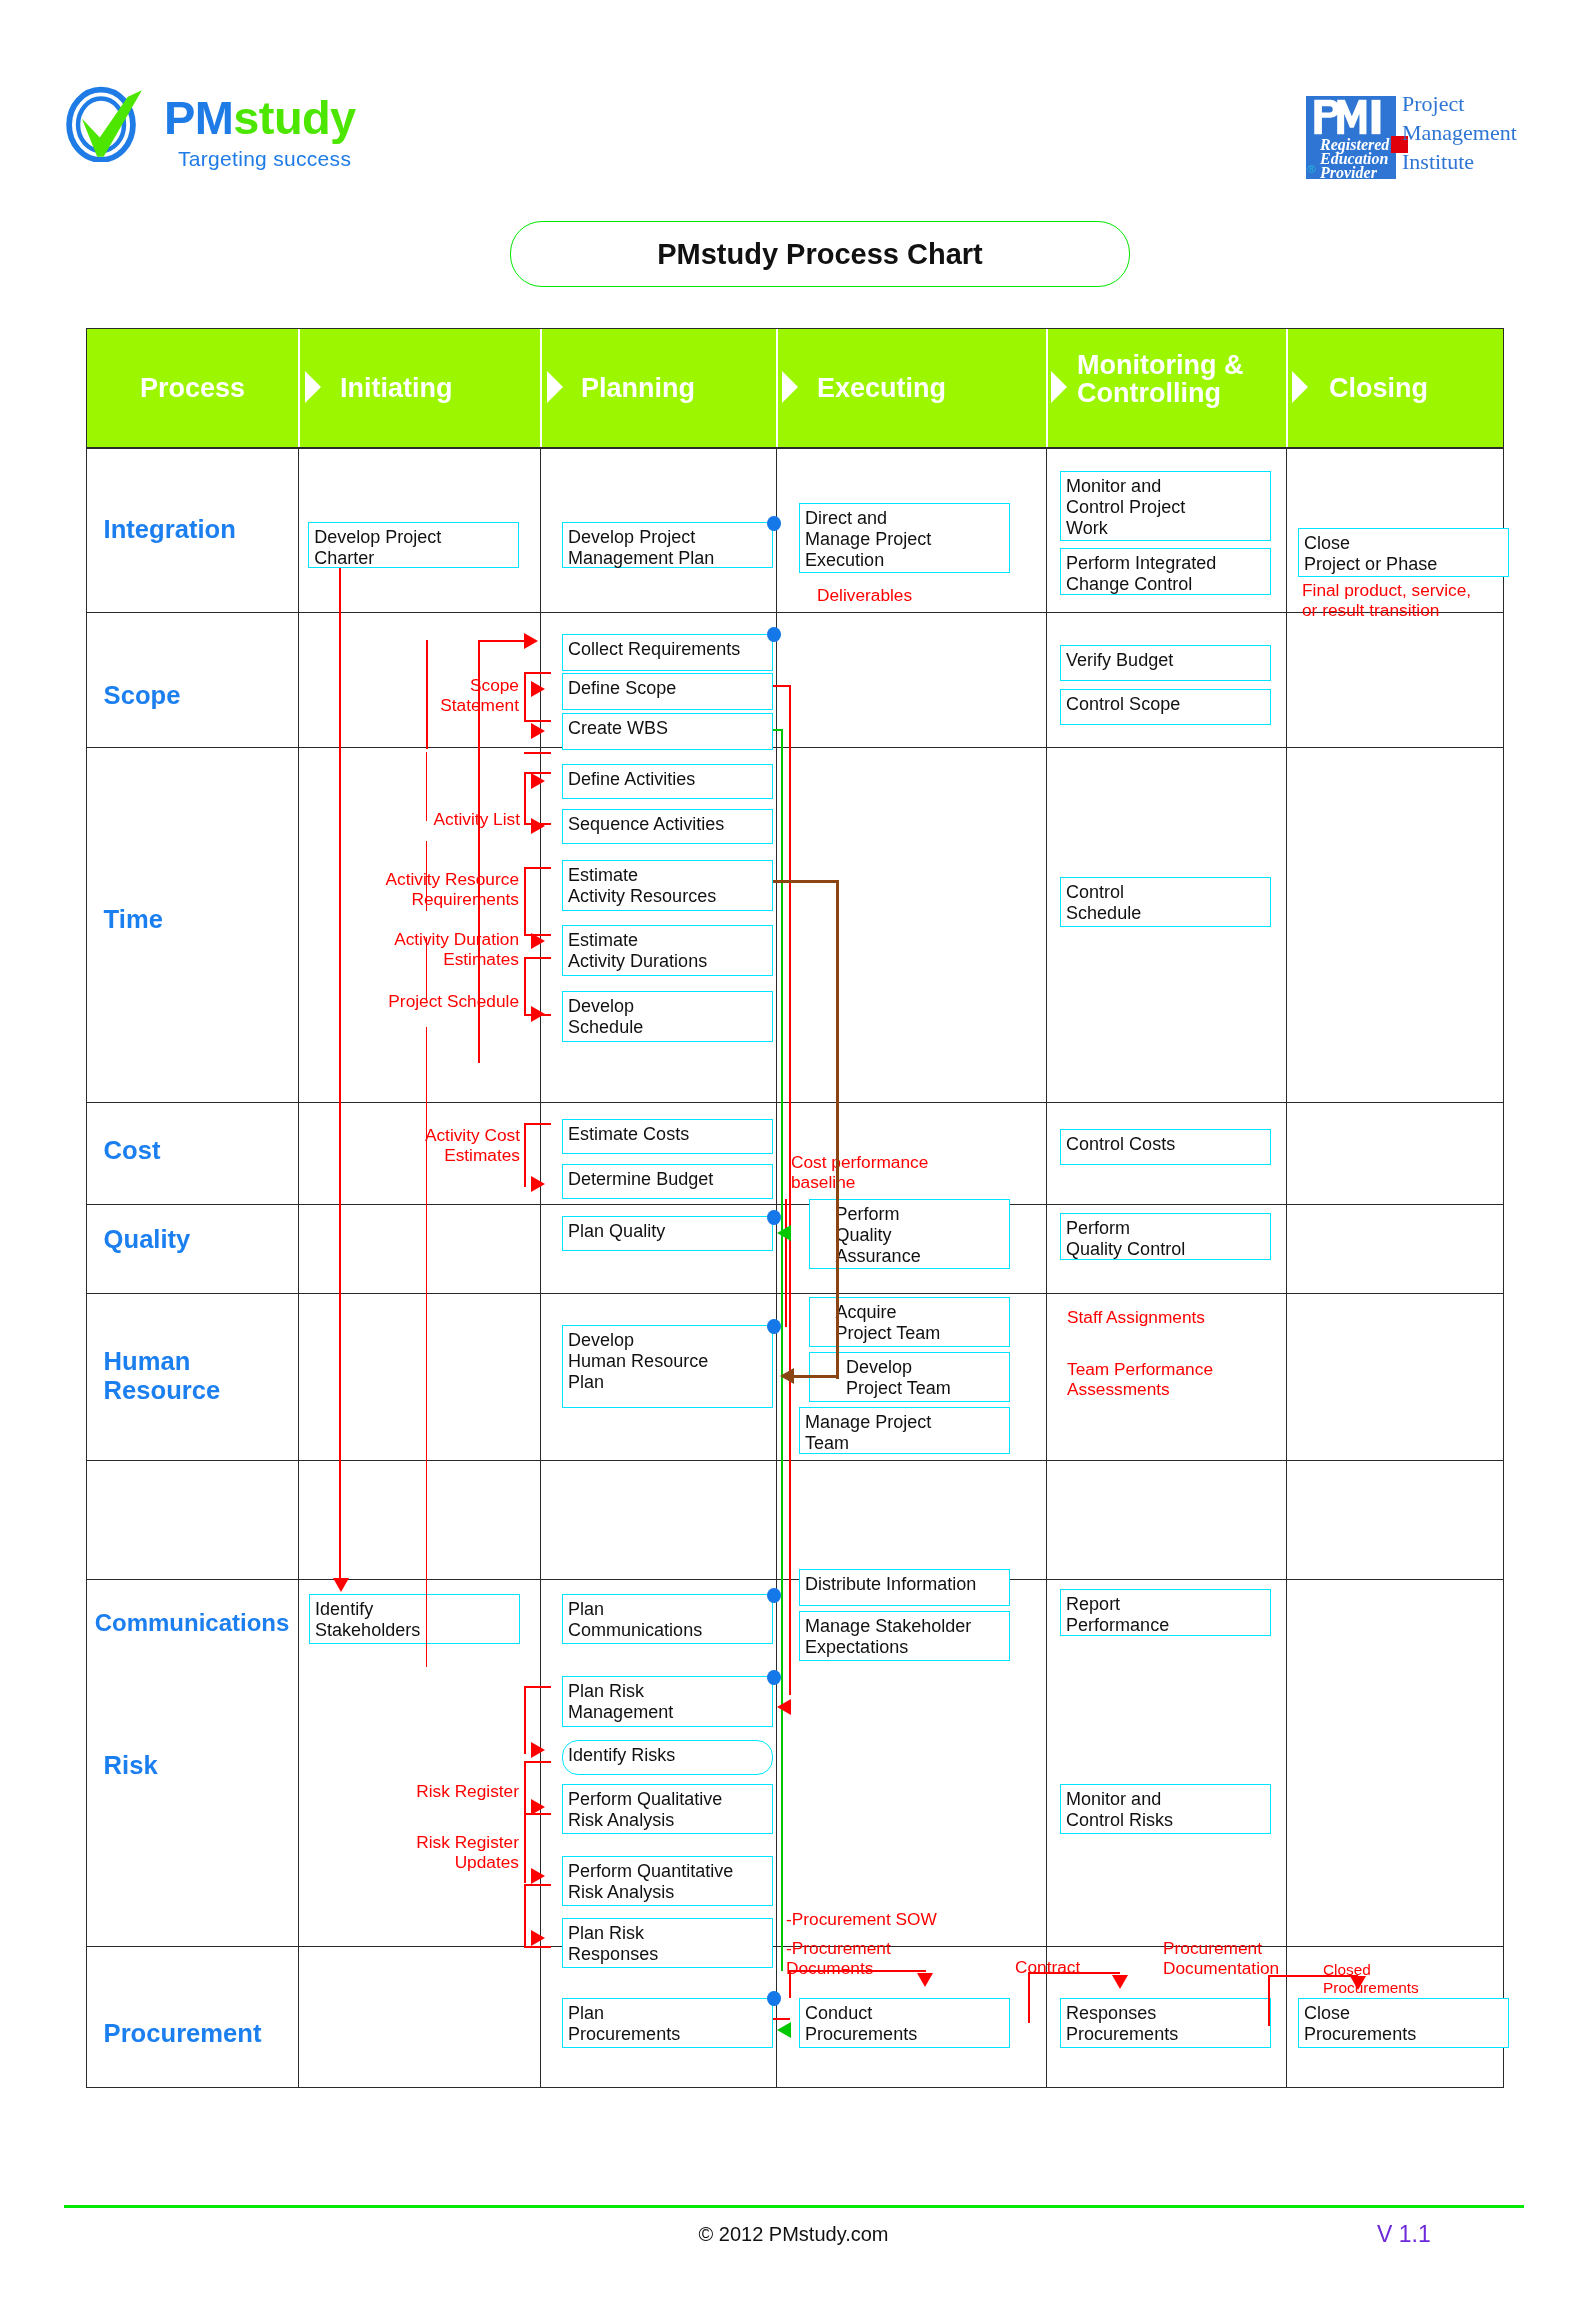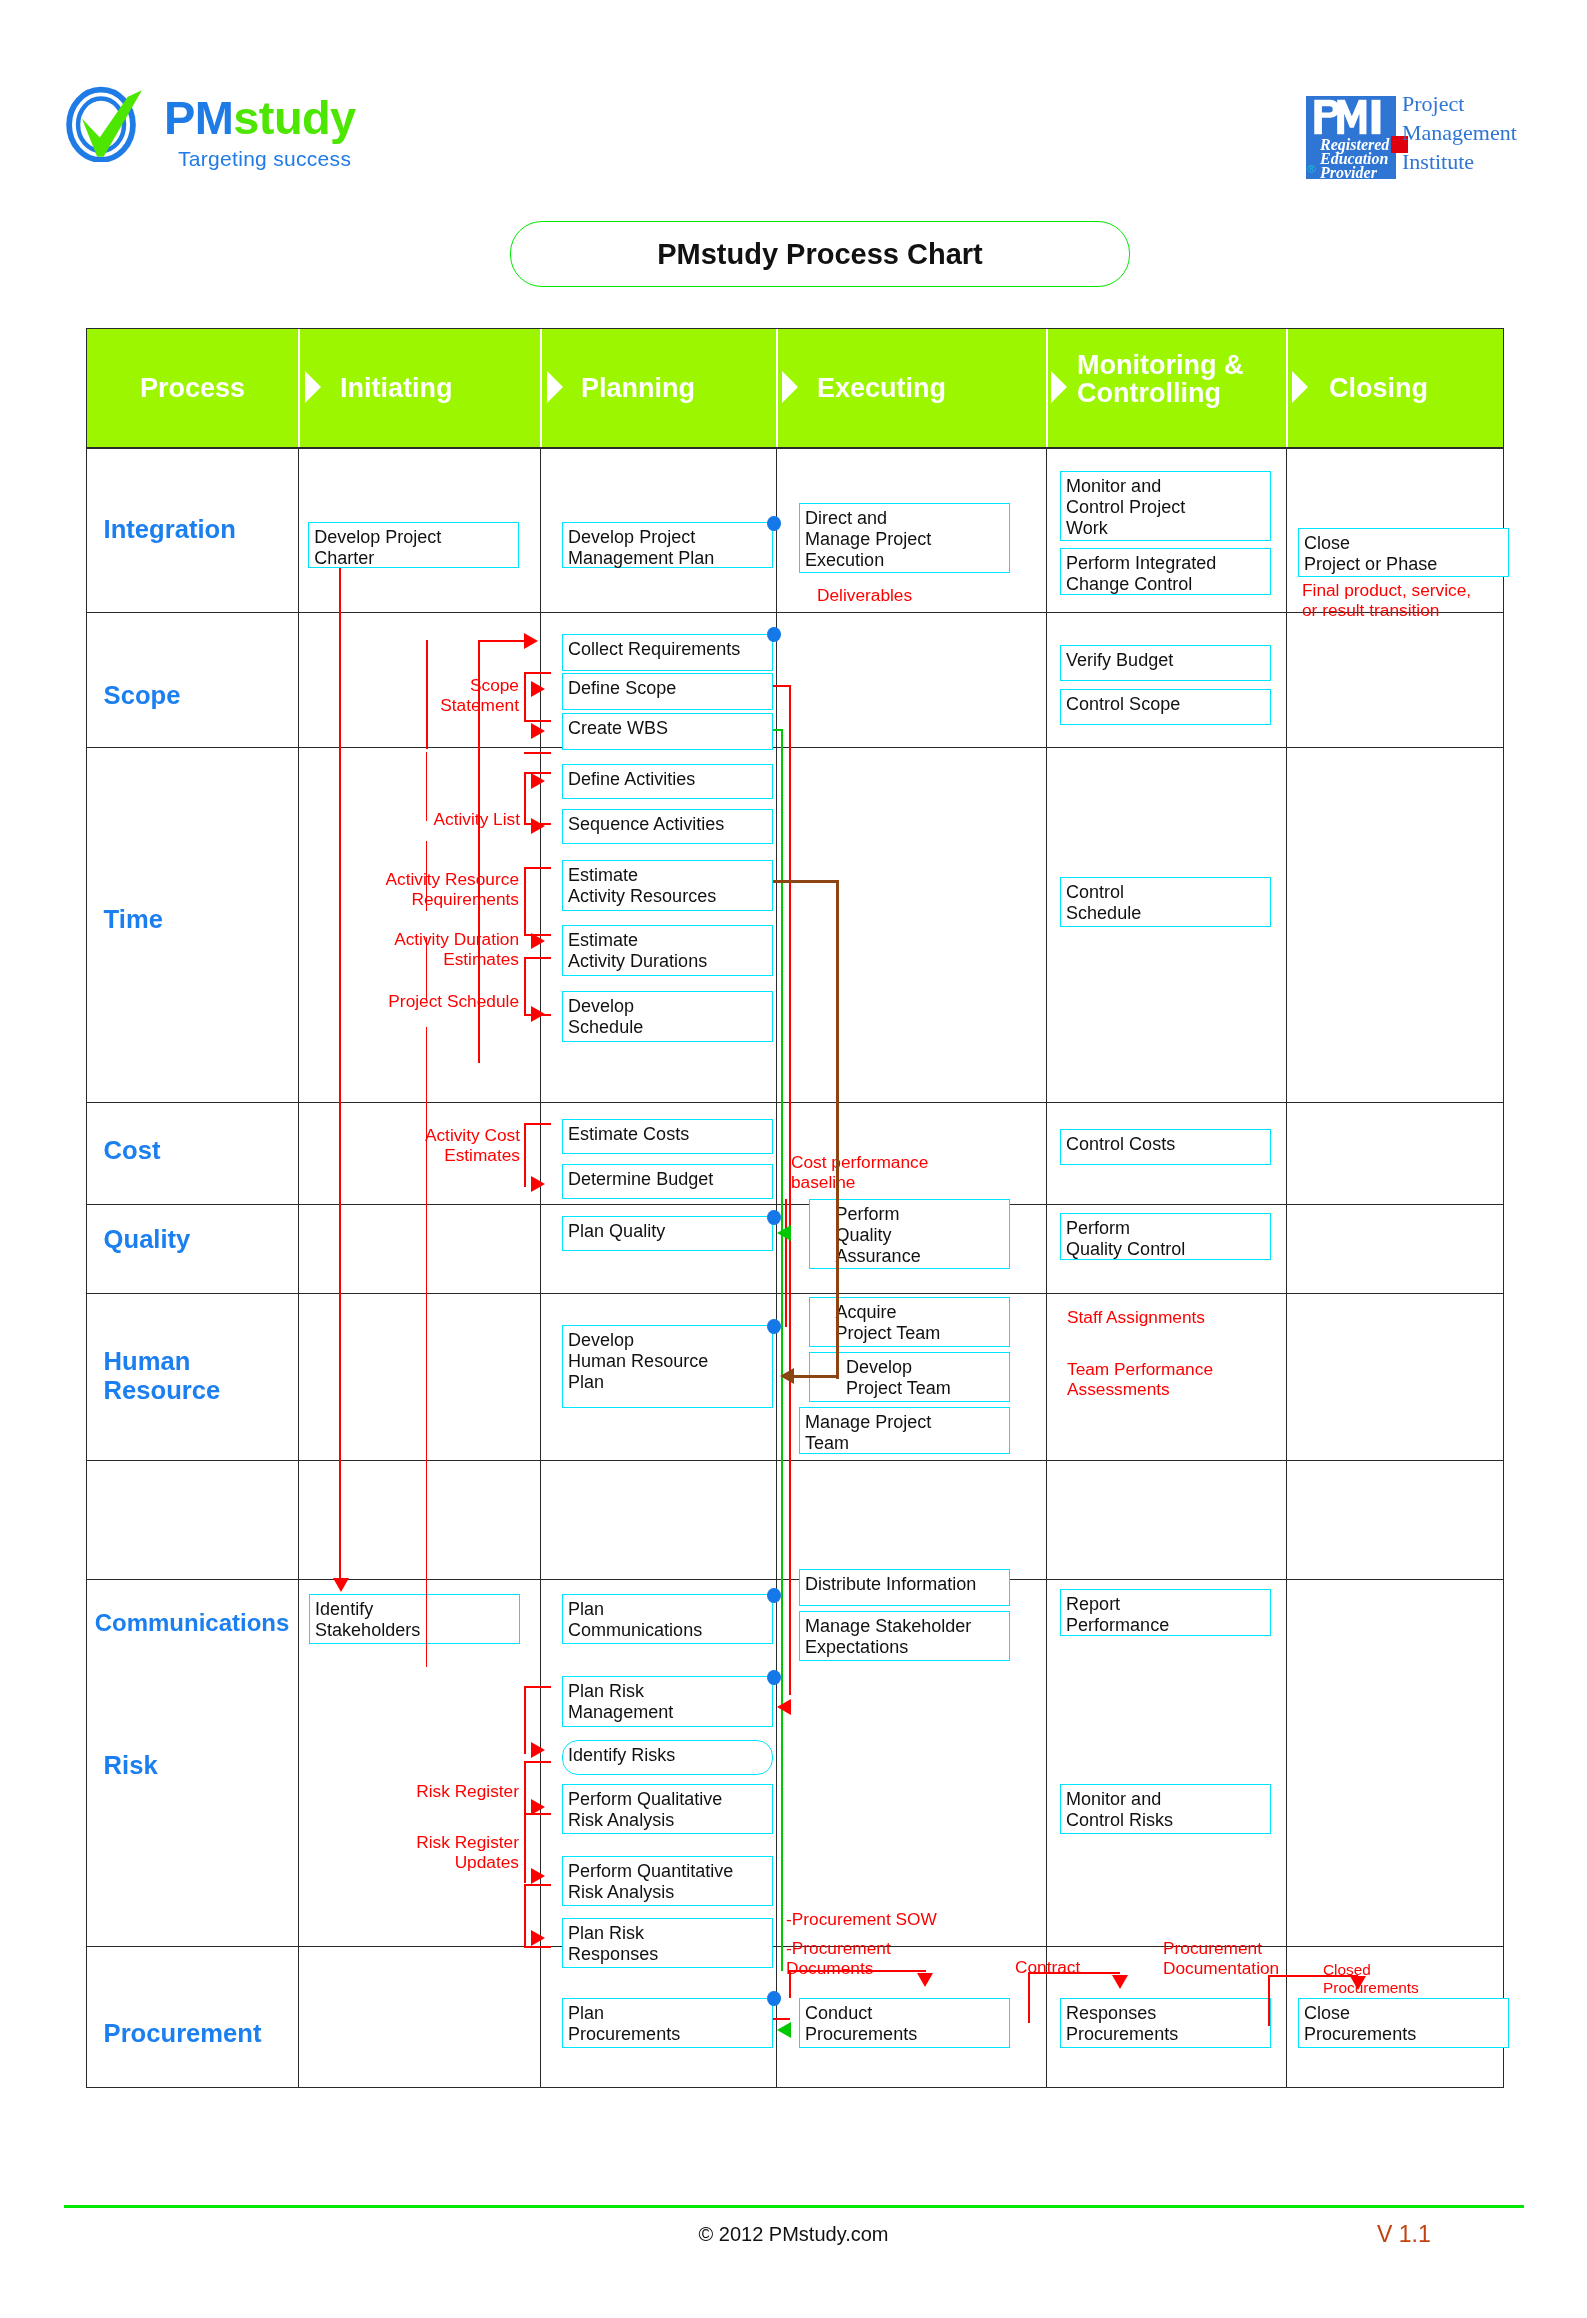--- a/index.html
+++ b/index.html
@@ -62,21 +62,21 @@
   .bl{position:absolute;background:#8B4513;}       
   .arrR{position:absolute;width:0;height:0;border-top:8.3px solid transparent;border-bottom:8.3px solid transparent;border-left:14px solid #FF0000;}
   .arrL{position:absolute;width:0;height:0;border-top:8.3px solid transparent;border-bottom:8.3px solid transparent;border-right:14px solid #FF0000;}
   .arrD{position:absolute;width:0;height:0;border-left:8.3px solid transparent;border-right:8.3px solid transparent;border-top:14px solid #FF0000;}
   .arrLg{position:absolute;width:0;height:0;border-top:8.3px solid transparent;border-bottom:8.3px solid transparent;border-right:14px solid #00C800;}
   .arrLb{position:absolute;width:0;height:0;border-top:8.3px solid transparent;border-bottom:8.3px solid transparent;border-right:14px solid #8B4513;}
 
   
   #footline{left:64px;top:2205px;width:1460px;height:3.2px;background:#00E800;}
   #copyright{left:0;top:2223px;width:1587px;text-align:center;font-size:20px;color:#111;}
-  #version{left:1377px;top:2221px;font-size:23px;color:#c2410c;}
+  #version{left:1377px;top:2221px;font-size:23px;color:#6d28d9;}
 </style>
 </head>
 <body>
 
 <div class="abs" id="pmstudy-logo">
   <svg class="logo-mark" viewBox="0 0 130 120">
     <ellipse cx="58" cy="62" rx="50" ry="55" fill="none" stroke="#1F7BE5" stroke-width="9"></ellipse>
     <ellipse cx="58" cy="62" rx="36" ry="41" fill="none" stroke="#1F7BE5" stroke-width="7"></ellipse>
     <path d="M28 52 L52 112 L62 112 L122 8 L100 18 L56 82 Z" fill="#4CE600"></path>
   </svg>

